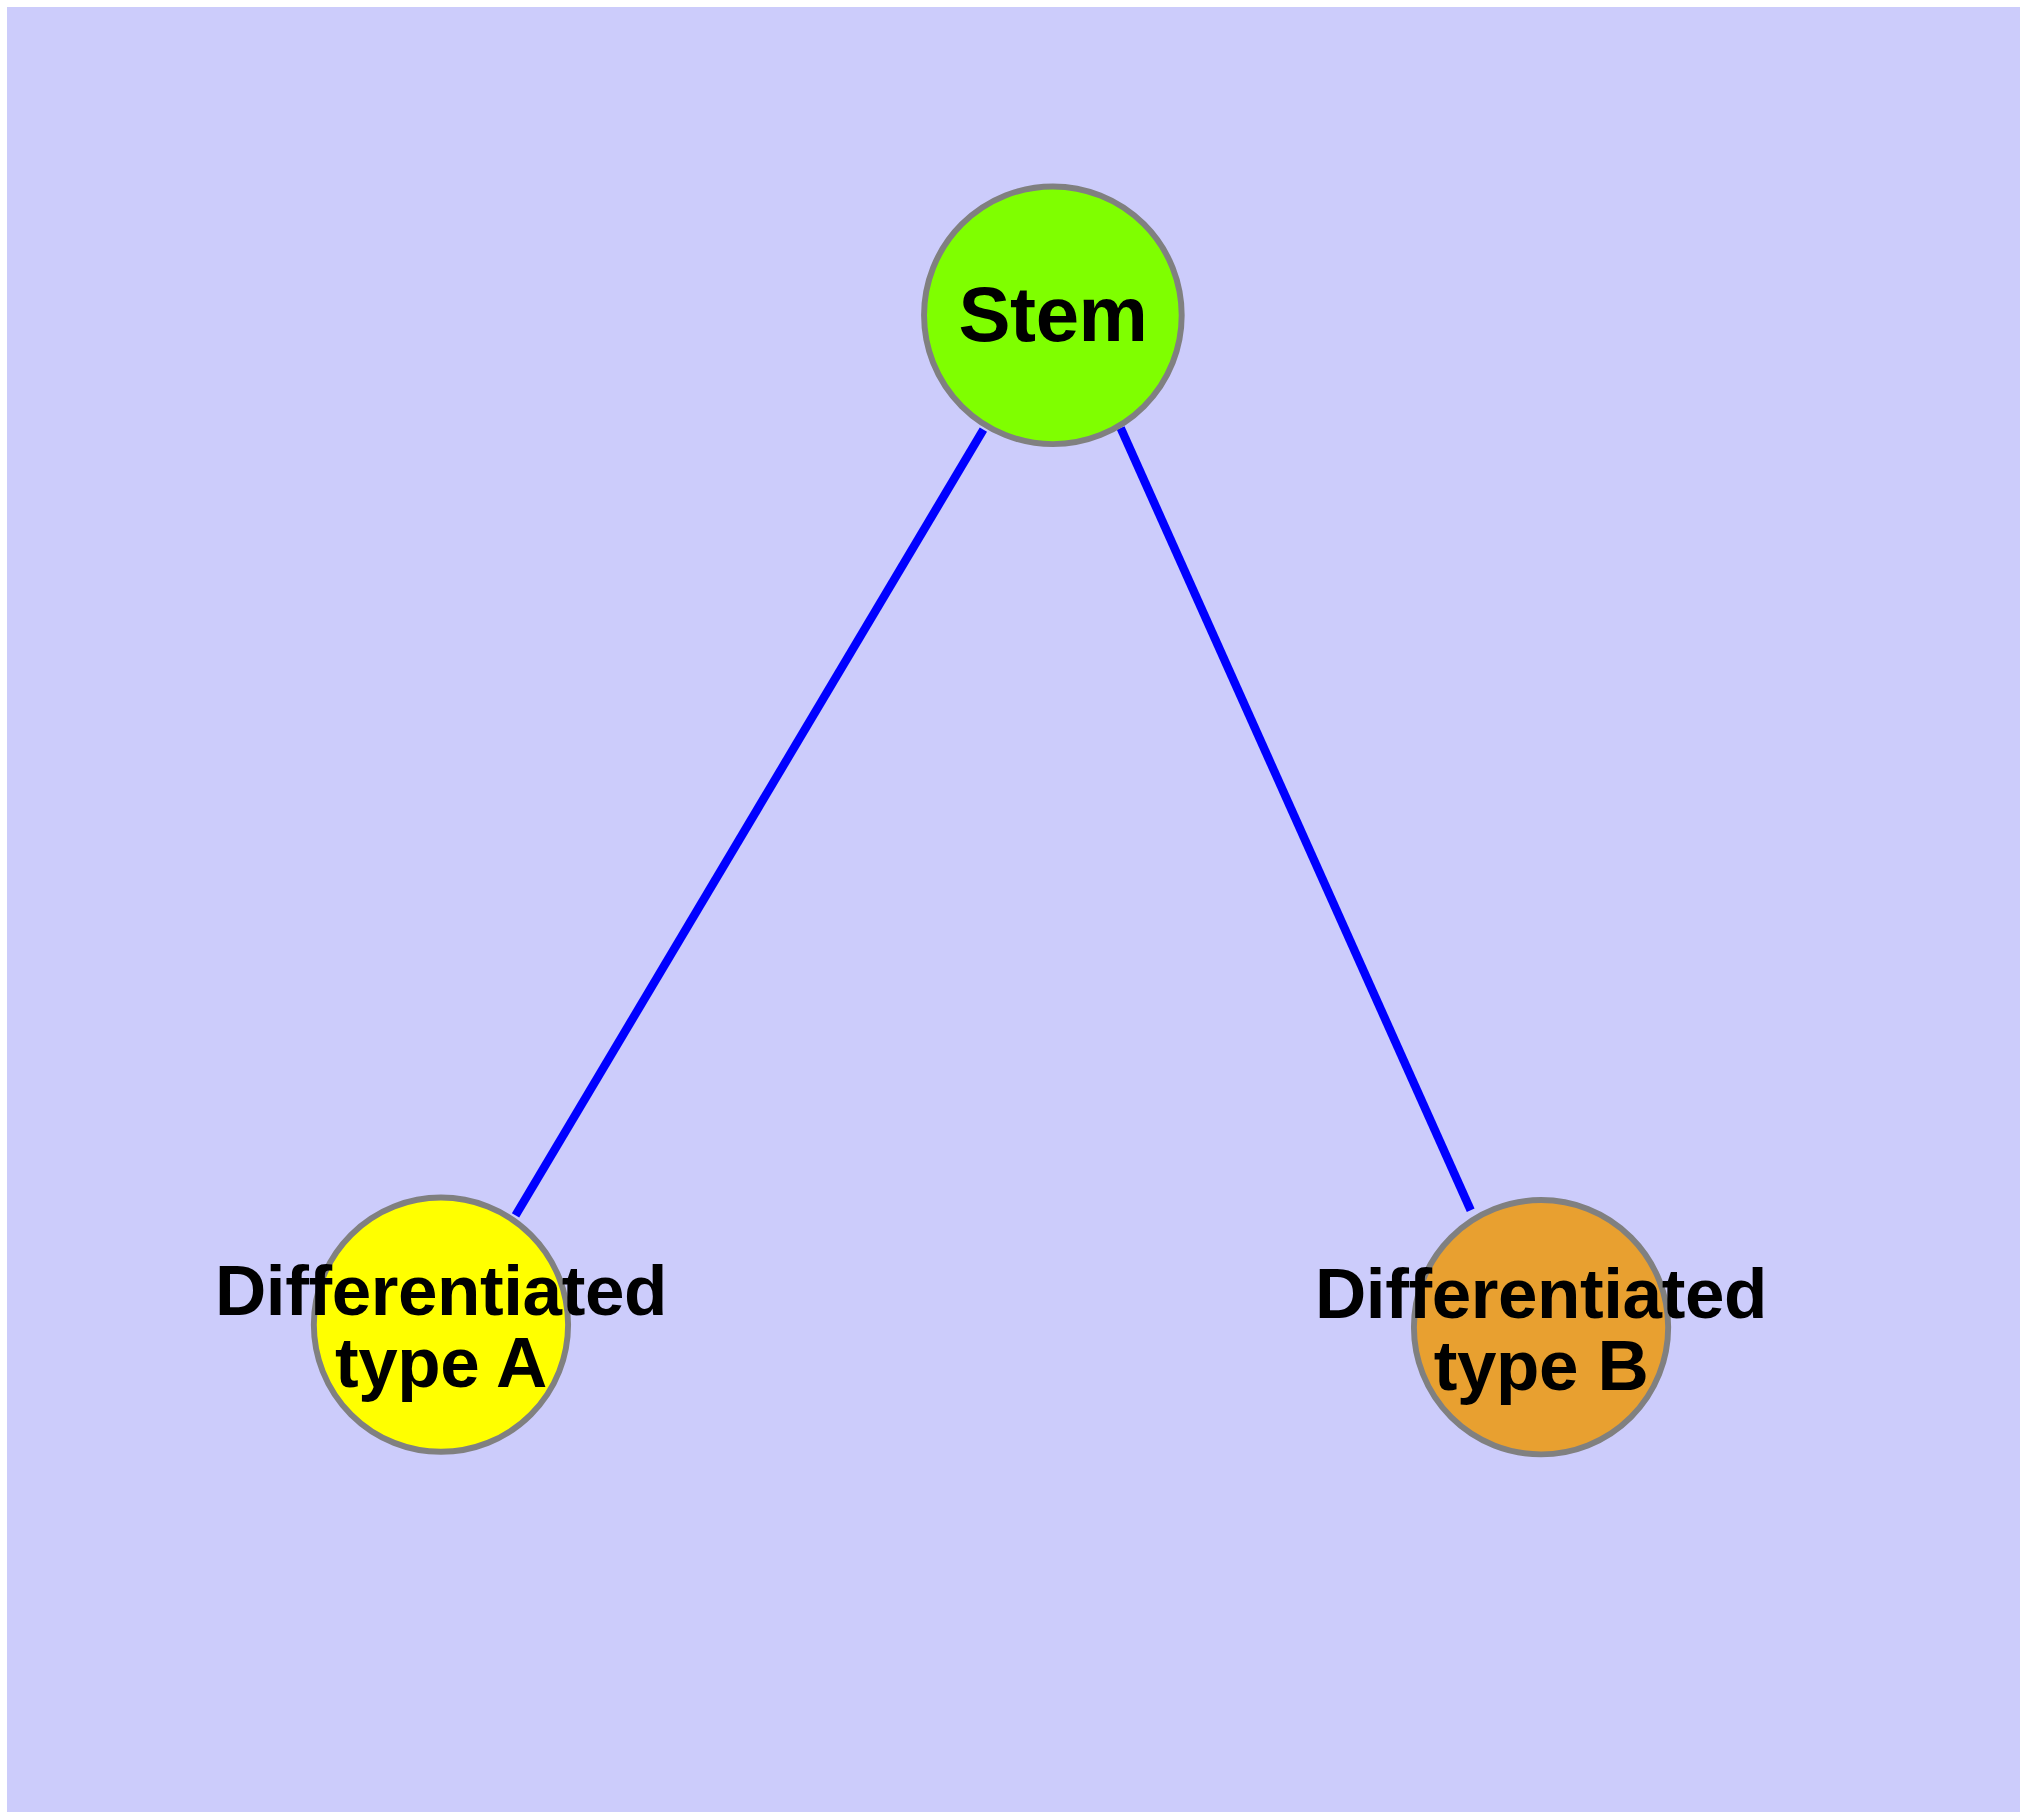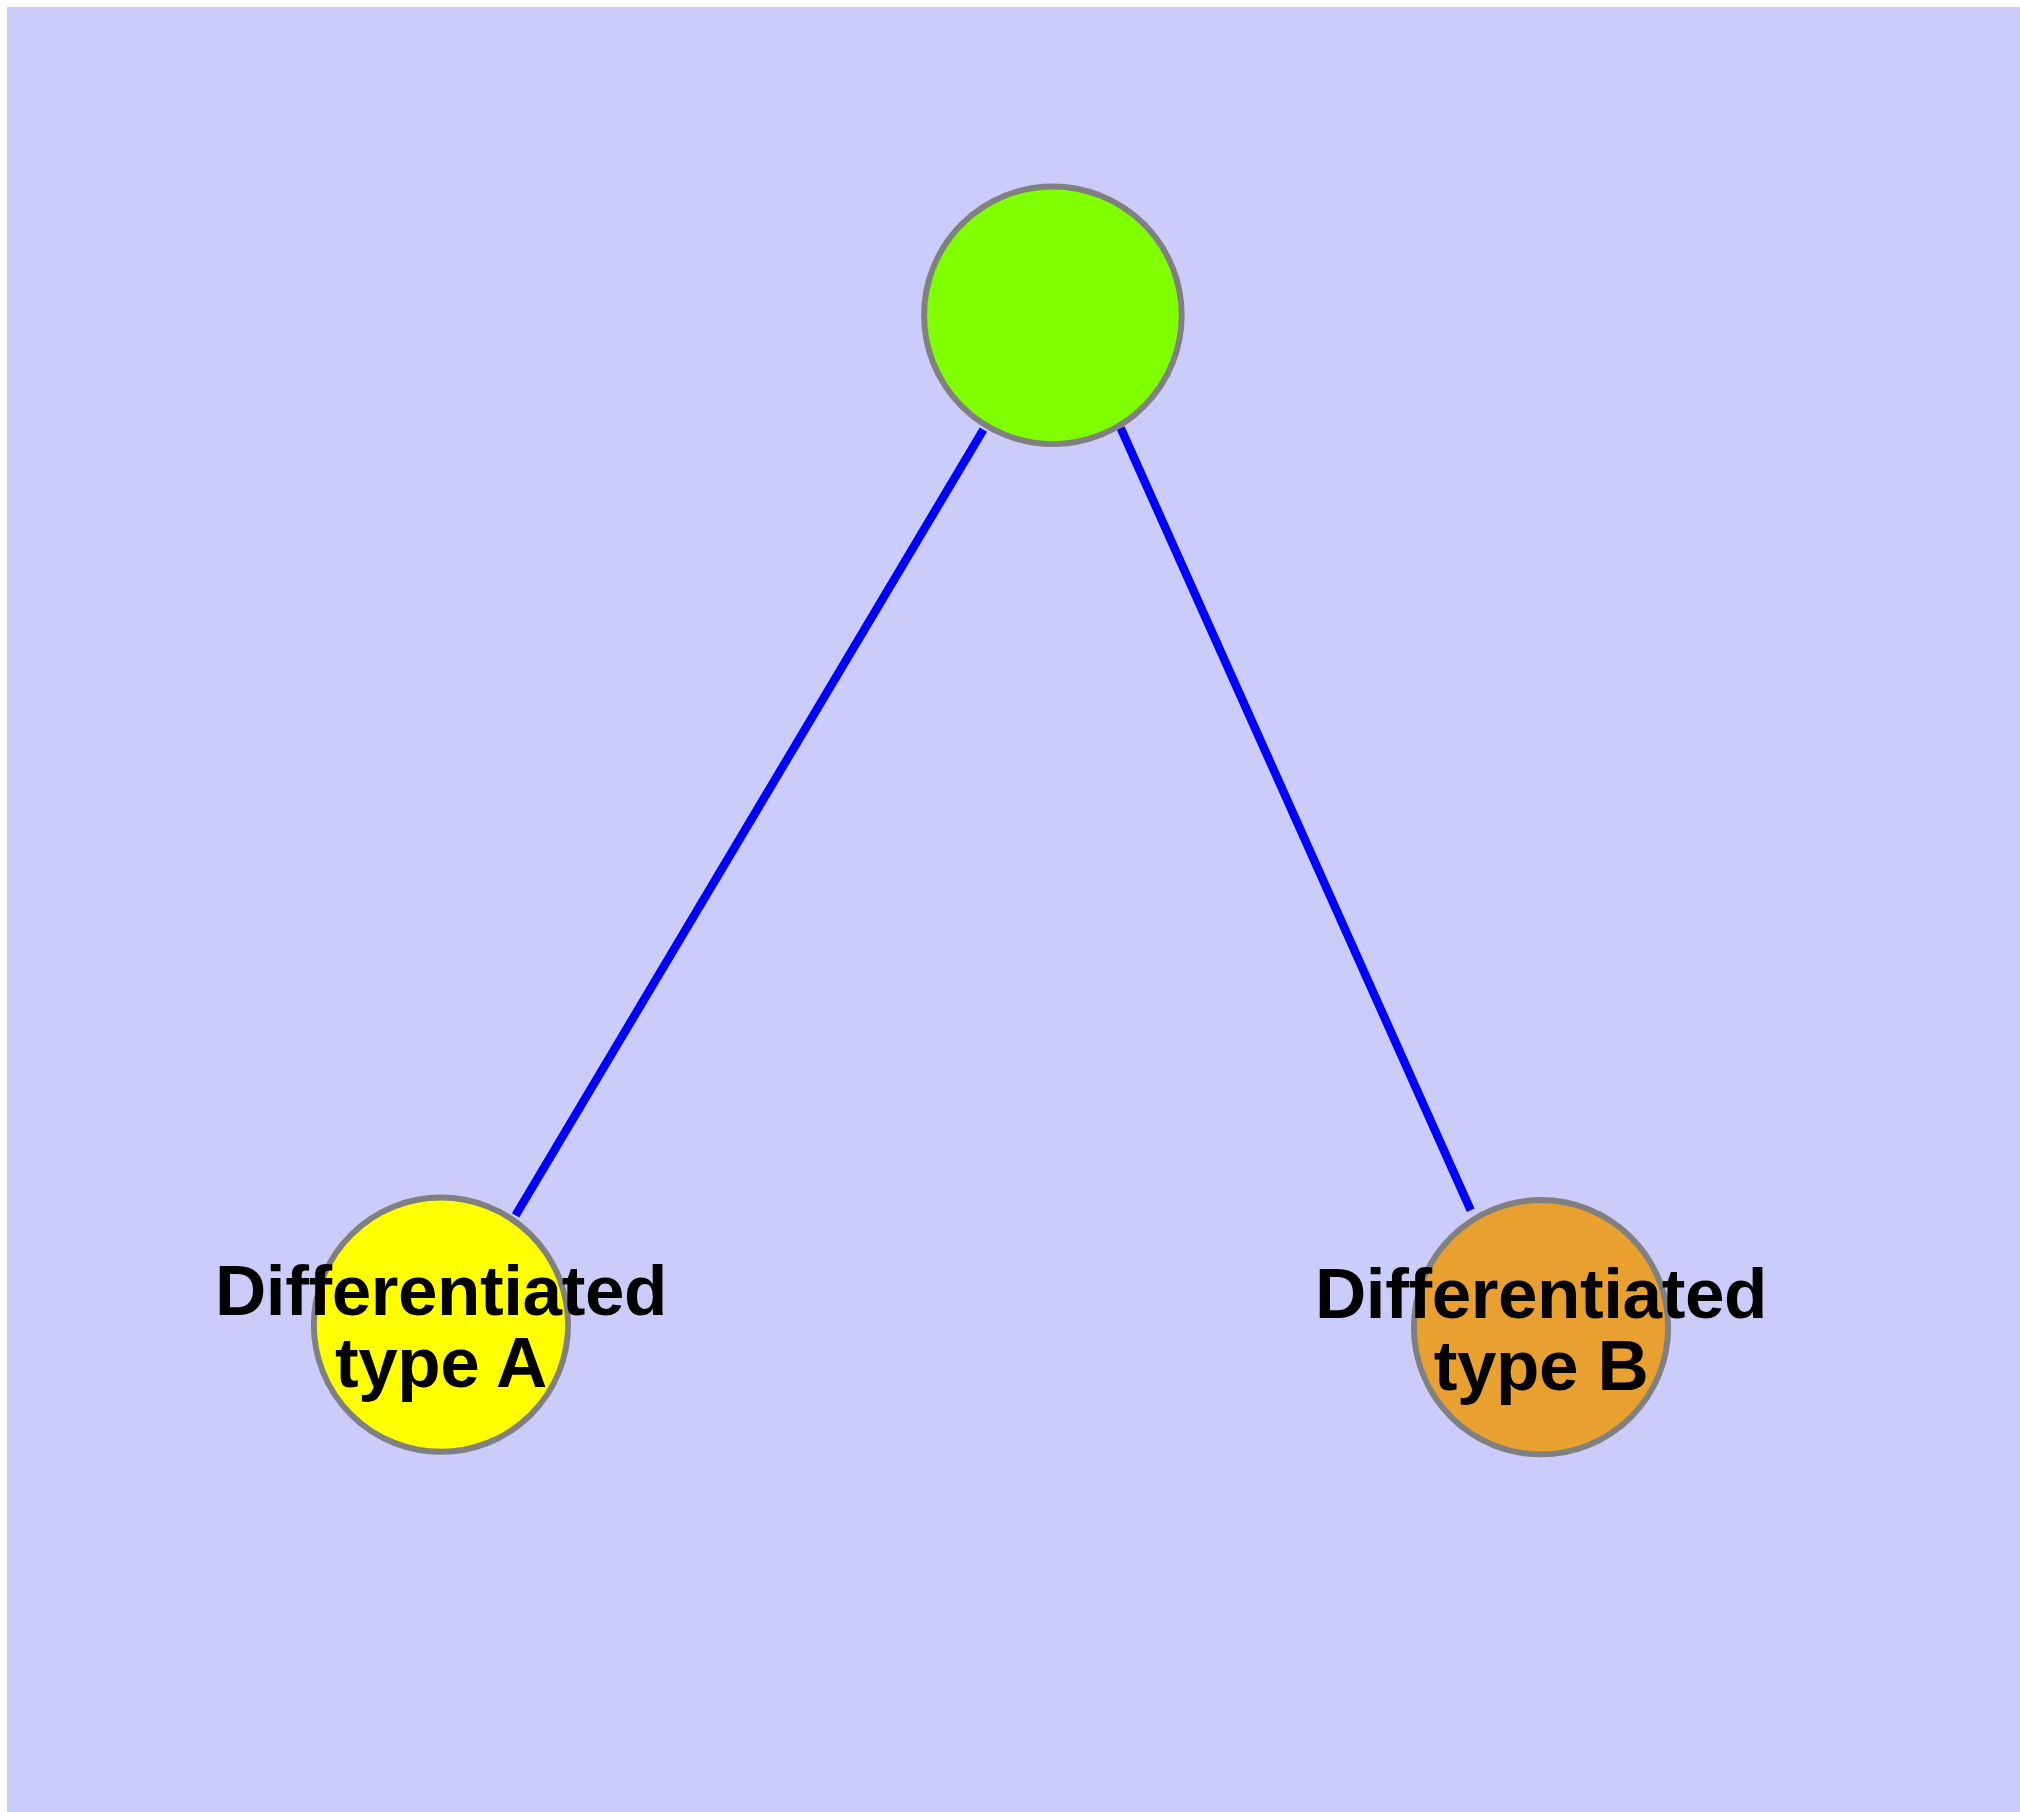--- a/index.html
+++ b/index.html
@@ -82,20 +82,21 @@
       <line class="edge-line" x1="1322" y1="505" x2="1735" y2="1428"></line>
     </g>
 
     <g>
       <circle class="node-circle" cx="1242" cy="372" r="152" fill="#7fff00"></circle>
       <circle class="node-circle" cx="520" cy="1563" r="150" fill="#ffff00"></circle>
       <circle class="node-circle" cx="1818" cy="1566" r="150" fill="#e8a030"></circle>
     </g>
   </svg>
 
+  <div class="node-label" id="label-stem">Stem</div>
 
   <div class="node-label" id="label-type-a">Differentiated
 type A</div>
 
   <div class="node-label" id="label-type-b">Differentiated
 type B</div>
 
 </div>
 
 

